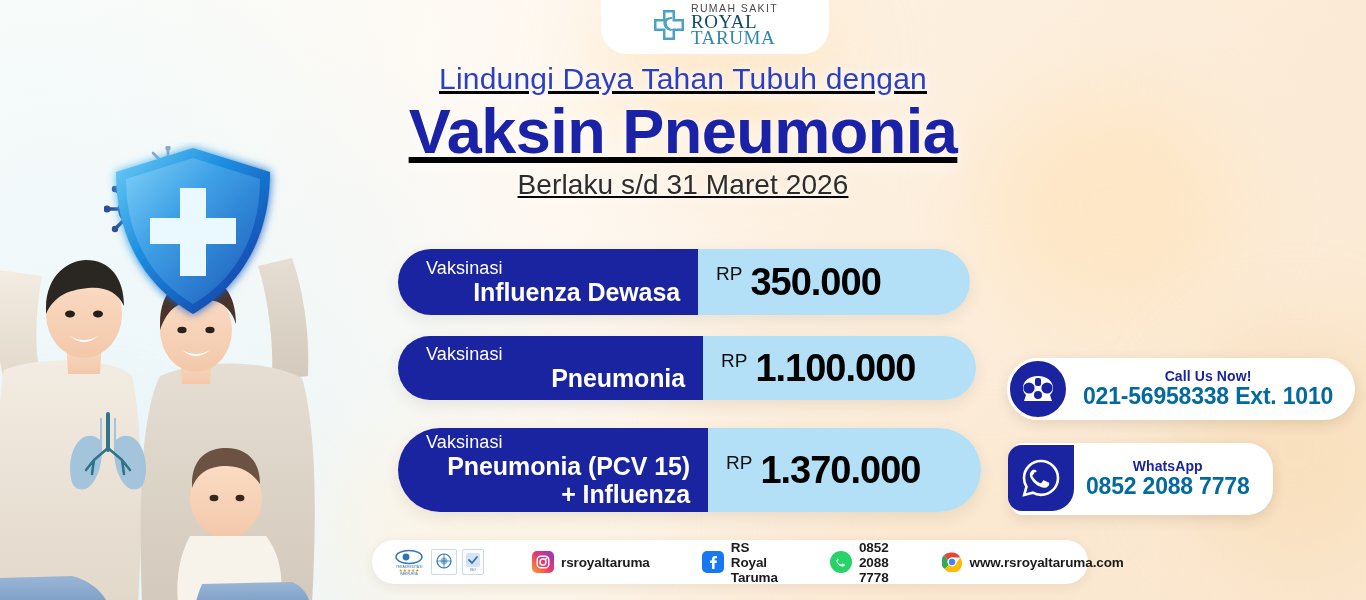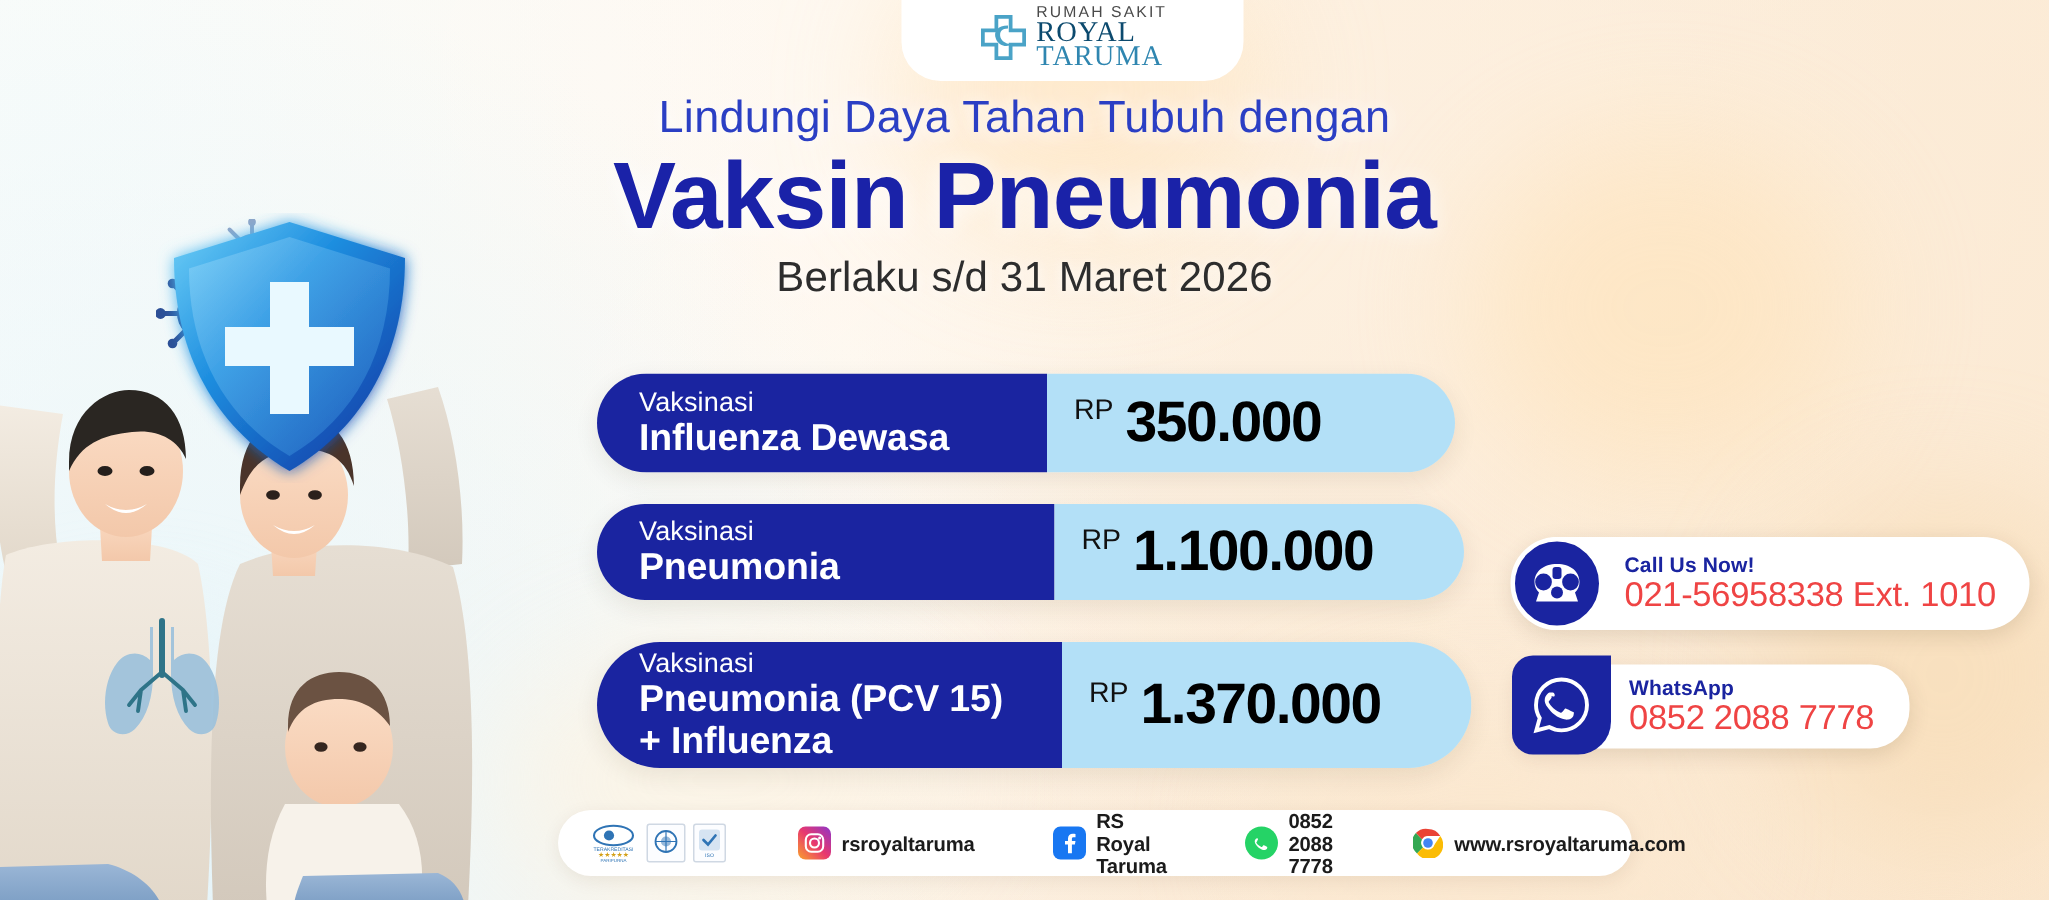--- a/index.html
+++ b/index.html
@@ -42,21 +42,21 @@
     padding-bottom:7px;
   }
   .logo-wrap { display:flex; align-items:center; gap:5px; }
   .logo-mark { width:34px; height:34px; position:relative; flex:none; }
   .logo-text { line-height:1; font-family:"Liberation Serif", serif; color:#3c8fb5; }
   .logo-l1 { font-size:10.5px; letter-spacing:1.4px; color:#4a4a4a; font-family:"Liberation Sans",sans-serif; }
   .logo-l2 { font-size:19px; letter-spacing:.6px; color:#0c4a6e; margin-top:-1px; }
   .logo-l3 { font-size:19px; letter-spacing:.6px; color:#2f86b0; margin-top:-3px; }
 
   
-  .headline { position:absolute; z-index:5; left:0; right:0; top:62px; text-align:center; }
+  .headline { position:absolute; z-index:5; left:0; right:0; top:62px; text-align:center;text-decoration:underline; }
   .h-sub1 {
     font-size:30px; color:#2b3fc4; font-weight:400; letter-spacing:.2px;
     text-shadow:0 1px 10px rgba(255,255,255,.95), 0 0 22px rgba(255,255,255,.9);
   }
   .h-main {
     font-size:63px; font-weight:bold; color:#1a22a8; letter-spacing:-.5px;
     margin-top:2px; line-height:1.05;
     text-shadow:0 2px 14px rgba(255,255,255,.85);
   }
   .h-sub2 {
@@ -69,21 +69,21 @@
     position:absolute; z-index:5; display:flex; align-items:stretch;
     border-radius:999px; overflow:hidden;
     box-shadow:0 5px 16px rgba(60,40,10,.09);
     margin-top:11px;
   }
   .pill-left {
     background:#1a24a0; display:flex; flex-direction:column; justify-content:center;
     color:#fff; padding:0 18px 0 28px;
   }
   .pl-top { font-size:18px; font-weight:400; line-height:1.18; letter-spacing:.1px; }
-  .pl-main { font-size:25px; font-weight:bold; line-height:1.1; letter-spacing:-.1px; }
+  .pl-main { font-size:25px; font-weight:bold; line-height:1.1; letter-spacing:-.1px;text-align:right; }
   .pill-right {
     background:#b3e0f7; display:flex; align-items:center; gap:8px;
     padding:0 26px 0 18px; flex:1;
   }
   .pr-rp { font-size:19px; font-weight:500; color:#111; align-self:flex-start; margin-top:14px; }
   .pr-amt { font-size:38px; font-weight:bold; color:#000; letter-spacing:-1px; }
 
   #pill1 { left:398px; top:238px; width:572px; height:66px; }
   #pill1 .pill-left { width:300px; }
   #pill2 { left:398px; top:325px; width:578px; height:64px; }
@@ -91,33 +91,33 @@
   #pill3 { left:398px; top:417px; width:583px; height:84px; }
   #pill3 .pill-left { width:310px; }
   #pill3 .pr-rp { margin-top:24px; }
 
   
   .contact {
     position:absolute; z-index:5; display:flex; align-items:center;
     background:#fff; box-shadow:0 4px 14px rgba(60,40,10,.13);
   }
   #phone-card { left:1008px; top:358px; height:62px; border-radius:31px; padding-right:22px; }
-  #wa-card    { left:1012px; top:443px; height:56px; border-radius:10px 26px 26px 10px; padding-right:24px; }
+  #wa-card    { left:1012px; top:443px; height:72px; border-radius:10px 26px 26px 10px; padding-right:24px; }
   .c-icon { flex:none; display:flex; align-items:center; justify-content:center; }
   #phone-card .c-icon {
     width:62px; height:62px; border-radius:50%; background:#1a24a0;
     border:3px solid #fff; margin-left:-1px;
   }
   #wa-card .c-icon {
     width:66px; height:66px; background:#1a24a0;
     border-radius:14px 0 22px 14px; margin-left:-4px; margin-top:-2px;
   }
-  .c-text { margin-left:14px; }
+  .c-text { margin-left:14px;text-align:center; }
   .c-label { font-size:14px; font-weight:bold; color:#1a24a0; letter-spacing:.1px; }
-  .c-value { font-size:23px; font-weight:normal; color:#ef4444; letter-spacing:-.2px; line-height:1.12; }
+  .c-value { font-size:23px; font-weight:bold; color:#0369a1; letter-spacing:-.2px; line-height:1.12; }
   #wa-card .c-text { margin-left:12px; }
 
   
   .footer {
     position:absolute; z-index:5; left:372px; top:540px;
     width:716px; height:44px; background:#fff; border-radius:22px;
     display:flex; align-items:center; padding:0 20px;
     box-shadow:0 3px 12px rgba(60,40,10,.08);
   }
   .certs { display:flex; align-items:center; gap:5px; margin-right:16px; }

